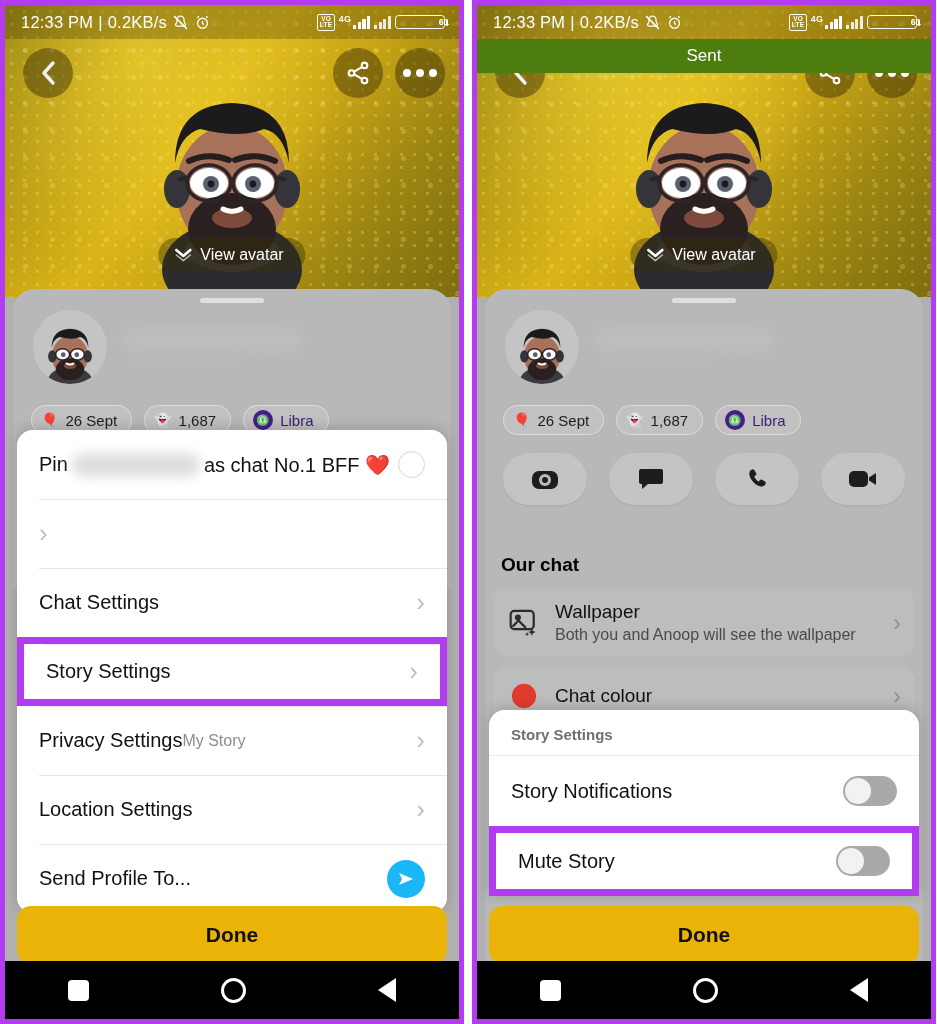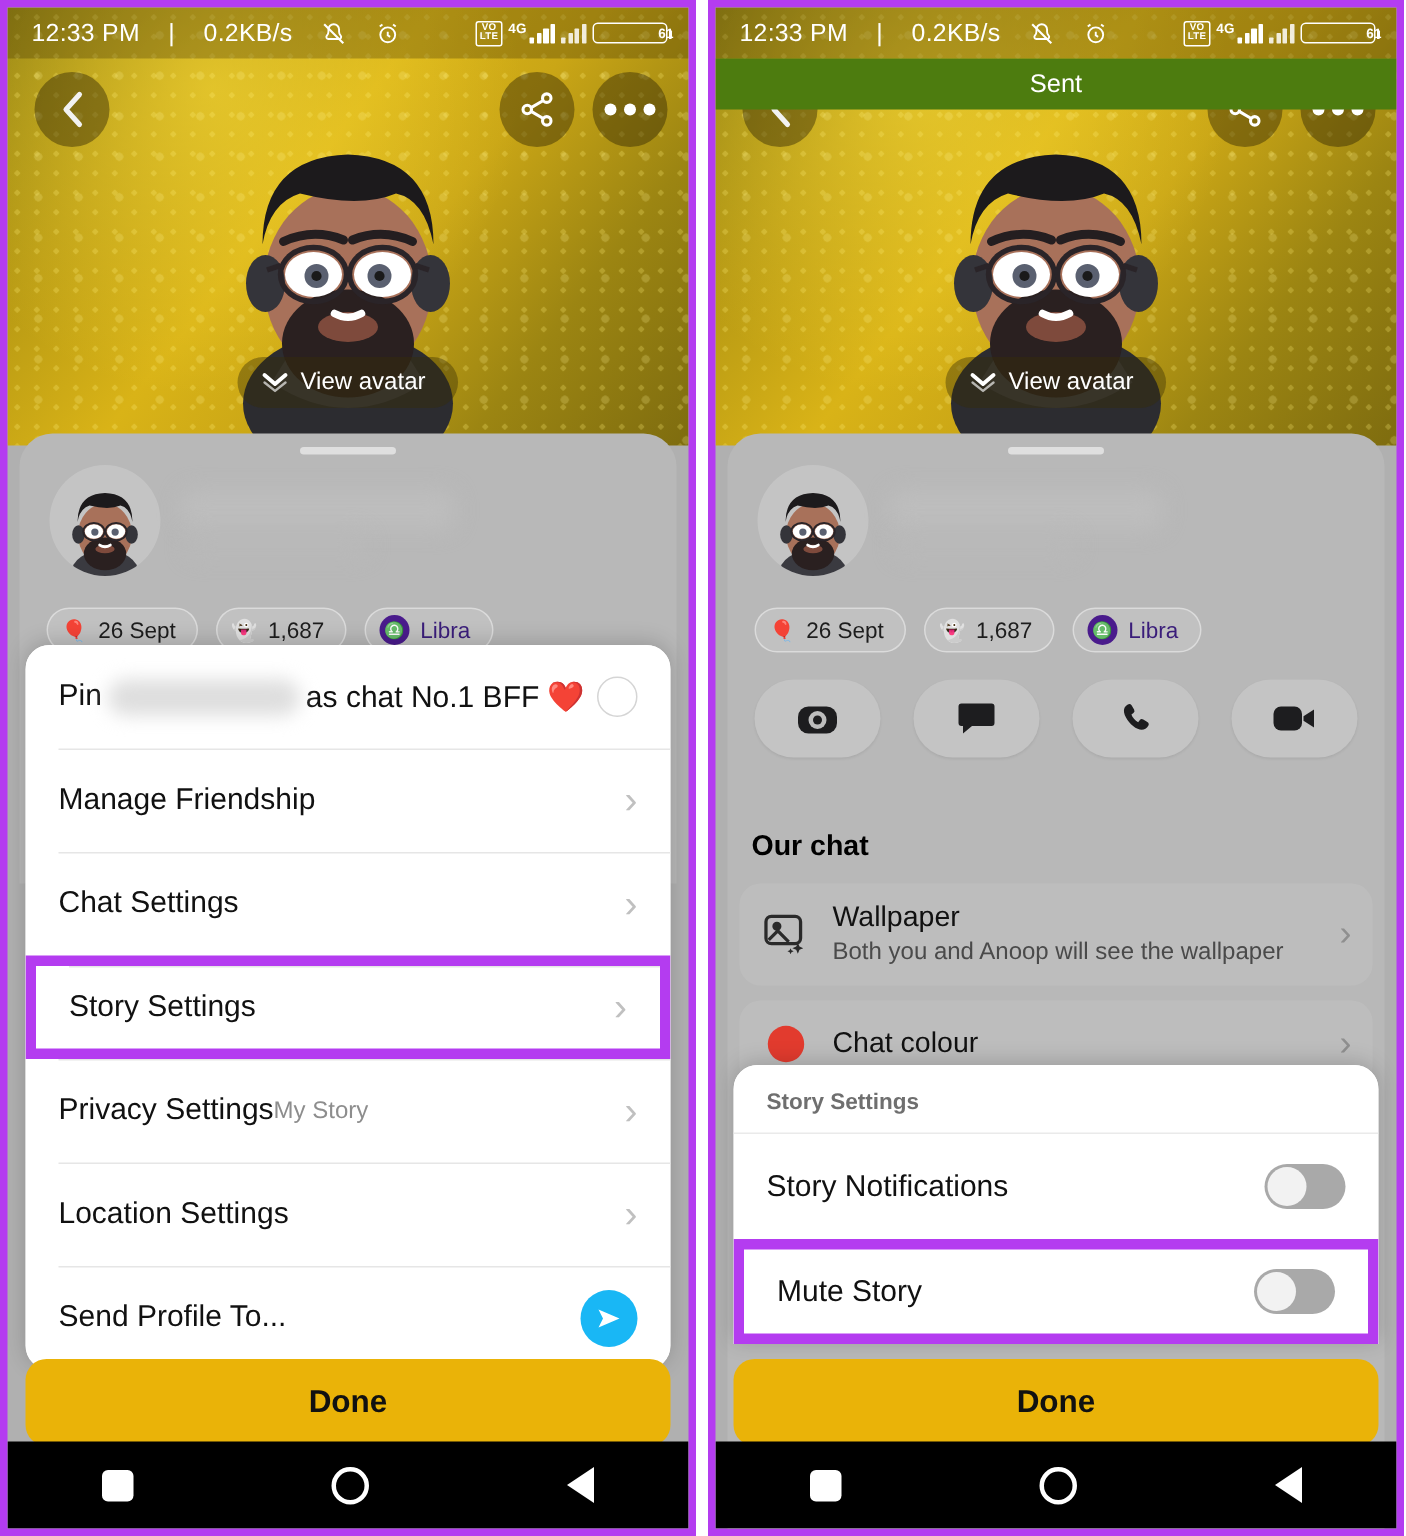--- a/index.html
+++ b/index.html
@@ -55,21 +55,21 @@
     position: absolute; left: 0; right: 0; top: 0;
     height: 34px;
     display: flex; align-items: center; justify-content: space-between;
     padding: 0 14px 0 16px;
     color: #fff;
     font-size: 16.5px;
     letter-spacing: .2px;
     z-index: 6;
     background: rgba(60,48,4,.30);
   }
-  .sb-left { display: flex; align-items: center; gap: 19px; white-space: nowrap; }
+  .sb-left { display: flex; align-items: center; gap: 5px; white-space: nowrap; }
   .sb-right { display: flex; align-items: center; gap: 4px; }
   .sb-icon { display: inline-flex; align-items: center; }
   .volte {
     font-size: 6.5px; line-height: 6.5px;
     border: 1.4px solid #fff; border-radius: 2px;
     padding: 1px 1.5px; text-align: center;
     font-weight: bold; letter-spacing: .2px;
   }
   .bars { display: flex; align-items: flex-end; gap: 1.4px; height: 14px; }
   .bars i { display: block; width: 3.2px; background: #fff; border-radius: .5px; }
@@ -436,21 +436,20 @@
         <div class="menu-row">
           <span class="label">
             <span>Pin</span>
             <span class="pin-blur"></span>
             <span>as chat No.1 BFF ❤️</span>
           </span>
           <span class="radio-circle"></span>
         </div>
 
         <div class="menu-row">
-          <span class="label">Manage Friendship</span>
           <span class="row-chev">›</span>
         </div>
 
         <div class="menu-row">
           <span class="label">Chat Settings</span>
           <span class="row-chev">›</span>
         </div>
 
         <div class="menu-row hl">
           <span class="label">Story Settings</span>

